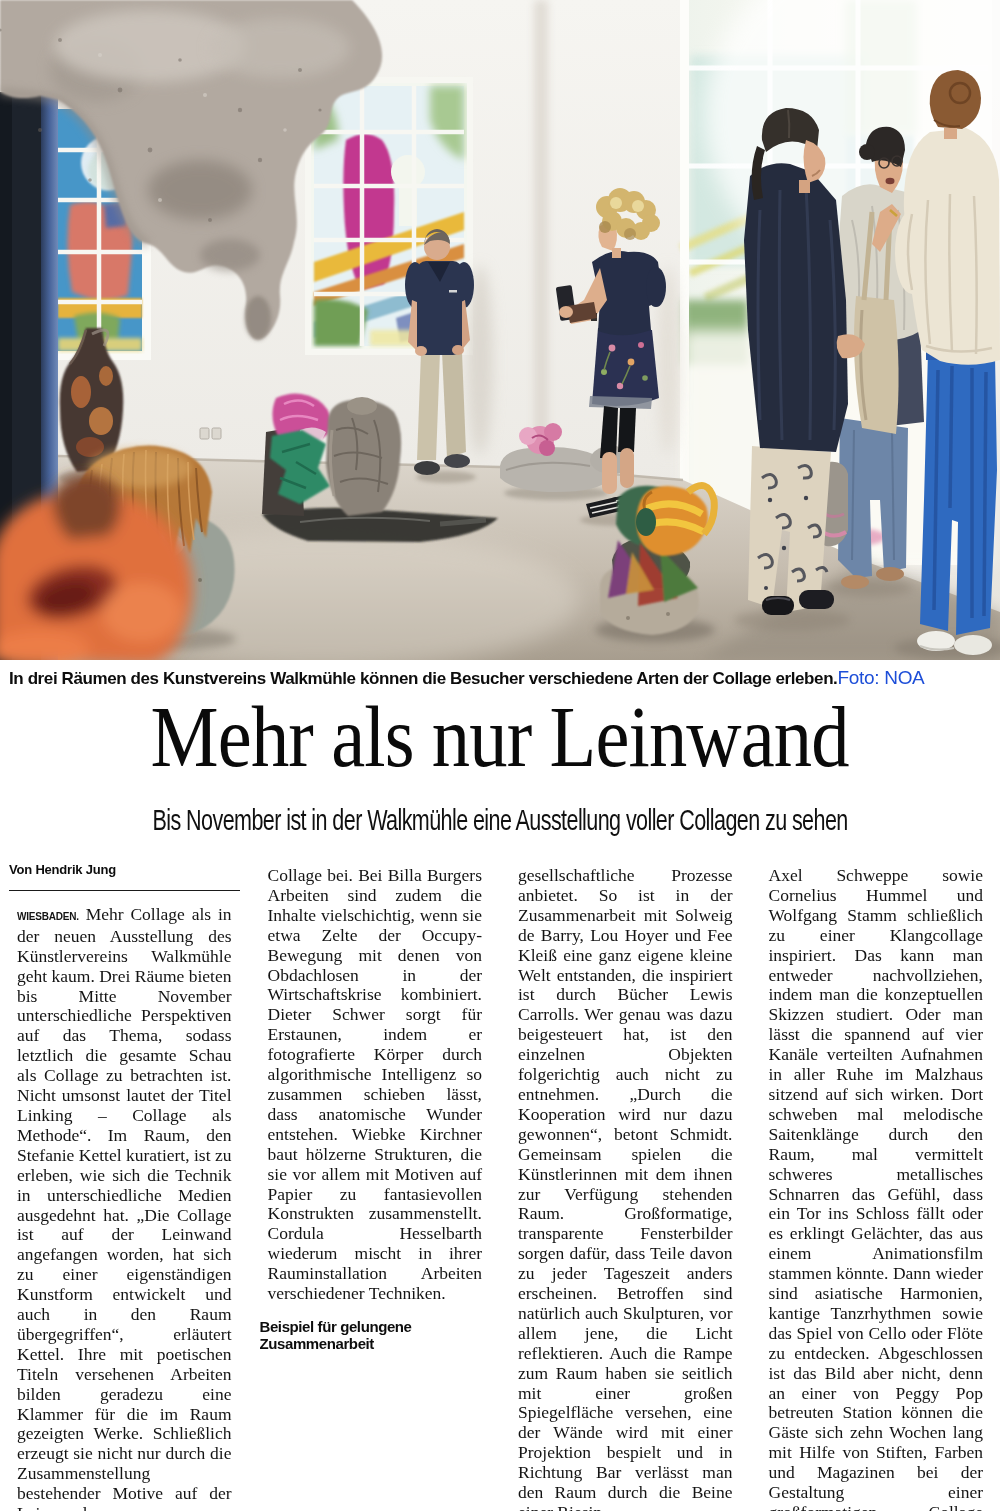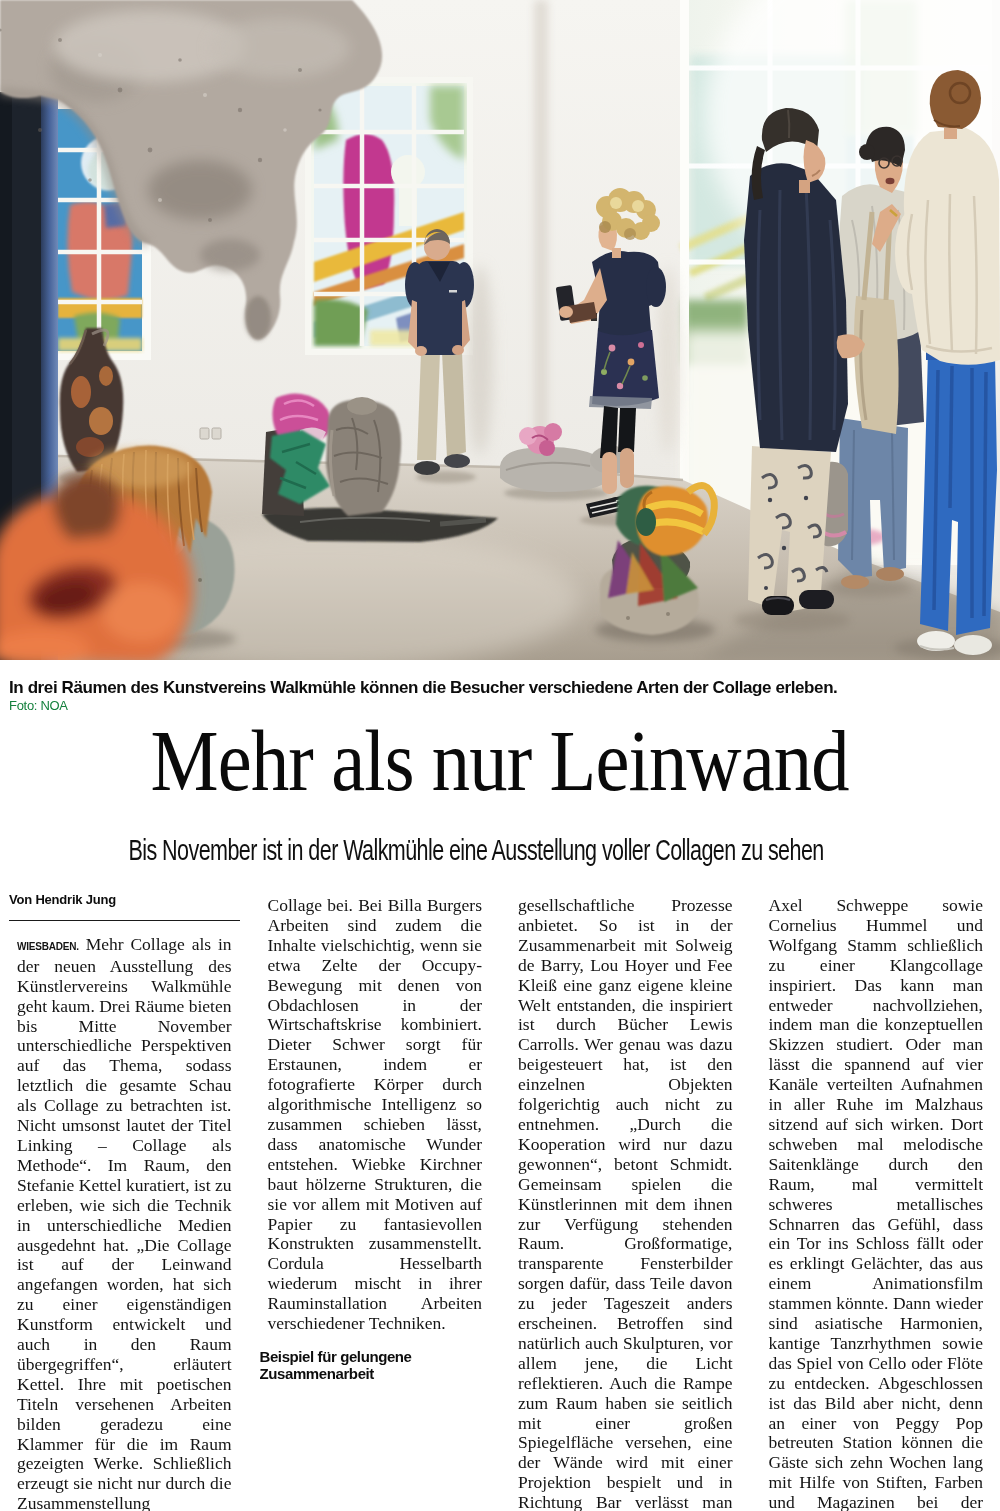--- a/index.html
+++ b/index.html
@@ -2,30 +2,30 @@
 <html lang="de"><head>
 <meta charset="utf-8">
 <style>
   html,body{margin:0;padding:0;background:#ffffff;}
   .page{position:relative;width:1000px;height:1511px;background:#fff;overflow:hidden;
         font-family:"Liberation Sans",sans-serif;color:#131313;}
   
   .photo-wrap{width:1000px;height:660px;overflow:hidden;background:#efede9;}
   .photo-wrap svg{display:block;}
   
-  .caption-row{display:flex;justify-content:flex-end;align-items:baseline;
-               padding:0 9px;margin-top:18px;flex-direction:column;}
+  .caption-row{display:flex;justify-content:flex-start;align-items:baseline;
+               padding:0 9px;margin-top:7px;}
   .caption-text{font-weight:bold;font-size:17px;letter-spacing:-0.4px;color:#0d0d0d;}
-  .photo-credit{font-size:13px;letter-spacing:-0.3px;color:#15803d;}
+  .photo-credit{font-size:19px;letter-spacing:-0.3px;color:#1d4ed8;}
   
   .headline-row{text-align:center;margin-top:2px;height:104px;}
   .headline{display:inline-block;font-family:"Liberation Serif",serif;font-weight:400;
             font-size:87px;line-height:1.06;letter-spacing:-1px;color:#0a0a0a;
             transform:scaleX(0.88);transform-origin:center;white-space:nowrap;}
-  .subheadline-row{margin-top:14px;height:38px;}
+  .subheadline-row{text-align:center;margin-top:8px;height:38px;}
   .subheadline{display:inline-block;font-size:29.5px;font-weight:400;letter-spacing:-0.8px;
                color:#101010;transform:scaleX(0.73);transform-origin:center;white-space:nowrap;}
   
   .article{display:flex;gap:20px;padding:0 9px;margin-top:17px;height:656px;overflow:hidden;}
   .col{flex:1 1 0;min-width:0;font-family:"Liberation Serif",serif;font-size:17.5px;
        line-height:19.9px;text-align:justify;color:#141414;
        hyphens:auto;-webkit-hyphens:auto;overflow:hidden;}
   .byline-block{font-family:"Liberation Sans",sans-serif;font-weight:bold;font-size:13px;
                 letter-spacing:-0.2px;color:#0d0d0d;padding:2px 0 10px 0;
                 border-bottom:1.6px solid #1a1a1a;margin-bottom:14px;text-align:left;}

